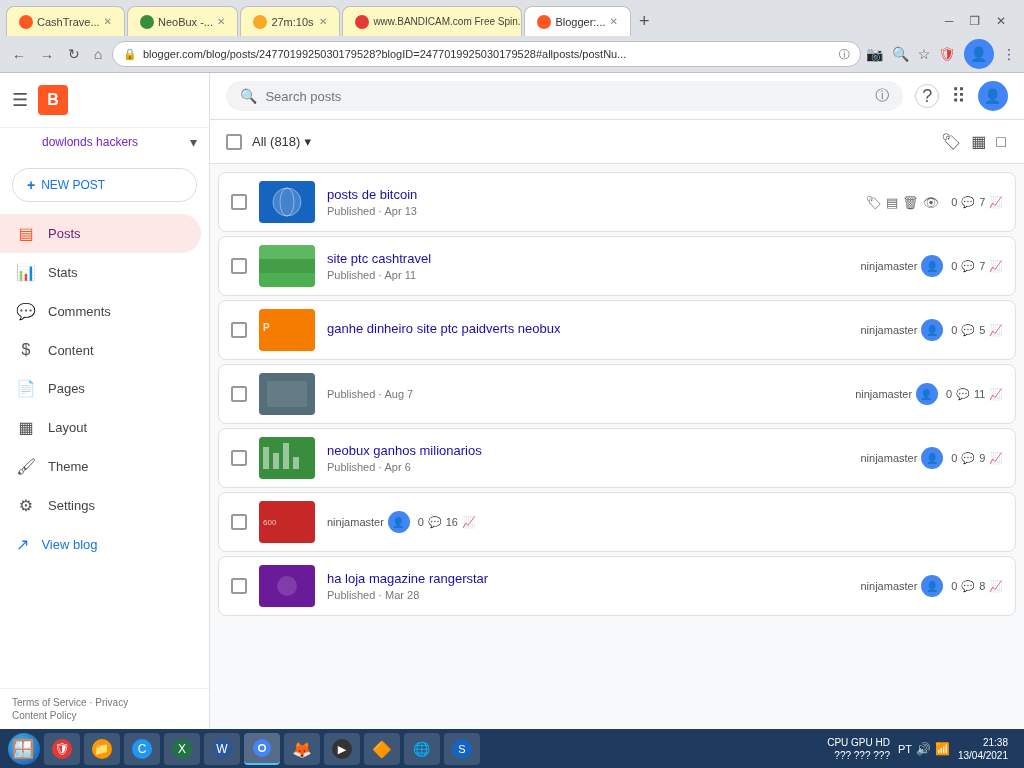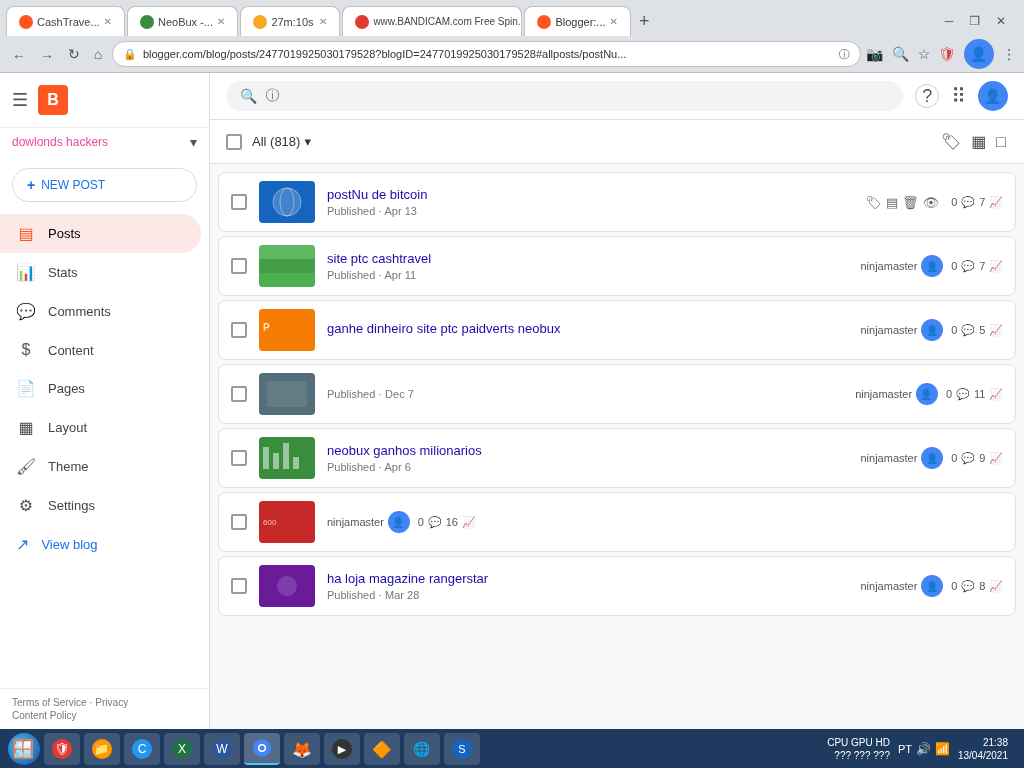--- a/index.html
+++ b/index.html
@@ -14,21 +14,21 @@
       display: flex;
       align-items: center;
       padding: 6px 6px 0;
       background: #dee1e6;
       height: 36px;
     }
     .tab {
       display: flex;
       align-items: center;
       padding: 6px 12px;
-      background: #ffffff;
+      background: #fef9c3;
       border-radius: 8px 8px 0 0;
       font-size: 11px;
       color: #444;
       height: 30px;
       min-width: 100px;
       max-width: 160px;
       border: 1px solid #c0c0c0;
       border-bottom: none;
       margin-right: 2px;
       cursor: pointer;
@@ -164,21 +164,21 @@
       font-size: 13px;
       border-radius: 0 24px 24px 0;
       margin-right: 8px;
     }
     .nav-item.active {
       background: #fce8e6;
       color: #c5221f;
     }
     .nav-item.active .nav-icon { color: #ff5722; }
     .nav-icon { font-size: 16px; color: #555; width: 20px; text-align: center; }
-    .nav-item.active .nav-label { color: #000000; font-weight: 500; }
+    .nav-item.active .nav-label { color: #701a75; font-weight: 500; }
 
     .sidebar-footer {
       padding: 8px 12px;
       border-top: 1px solid #eee;
       font-size: 10px;
       color: #777;
     }
     .sidebar-footer .content-policy { display: block; margin-top: 2px; }
 
     
@@ -415,21 +415,21 @@
 </div>
 
 <div class="app-container">
 
   <div class="sidebar">
     <div class="sidebar-header">
       <span class="hamburger">☰</span>
       <div class="blogger-logo">B</div>
     </div>
     <div style="display:flex; align-items:center; padding: 6px 12px; gap:6px;">
-      <span style="font-size:12px; color:#ec4899; flex:1;">dowlonds hackers</span>
+      <span style="font-size:12px; color:#6d28d9; flex:1;margin-left:30px;">dowlonds hackers</span>
       <span class="blog-dropdown">▾</span>
     </div>
     <button class="new-post-btn">
       <span class="plus">+</span>
       <span>NEW POST</span>
     </button>
     <nav class="sidebar-nav">
       <div class="nav-item active">
         <span class="nav-icon">▤</span>
         <span class="nav-label">Posts</span>
@@ -473,20 +473,21 @@
       <span style="cursor:pointer;">Privacy</span>
       <span class="content-policy" style="cursor:pointer;">Content Policy</span>
     </div>
   </div>
 
   <div class="main-content">
 
     <div class="top-bar">
       <div class="search-bar">
         <span class="search-icon">🔍</span>
+        <input class="search-input" type="text" placeholder="Search posts" style="">
         <span class="search-info">ⓘ</span>
       </div>
       <div class="top-actions">
         <span style="font-size:18px; color:#555; border:1px solid #ccc; border-radius:50%; width:24px; height:24px; display:flex; align-items:center; justify-content:center;">?</span>
         <span style="font-size:20px; color:#555;">⠿</span>
         <div class="avatar">👤</div>
       </div>
     </div>
 
     <div class="posts-area">
@@ -506,21 +507,21 @@
 
       <div class="post-list" id="post-list">
       <div class="post-item">
     <div class="post-checkbox"></div>
     <div class="post-thumbnail"><svg width="56" height="42" viewBox="0 0 56 42">
                 <rect width="56" height="42" fill="#1565c0"></rect>
                 <circle cx="28" cy="21" r="14" fill="rgba(255,255,255,0.2)" stroke="rgba(255,255,255,0.4)" stroke-width="1"></circle>
                 <ellipse cx="28" cy="21" rx="7" ry="14" fill="none" stroke="rgba(255,255,255,0.4)" stroke-width="1"></ellipse>
               </svg></div>
     <div class="post-info">
-      <div class="post-title">postNu de bitcoin</div>
+      <div class="post-title">posts de bitcoin</div>
       <div class="post-meta">Published · Apr 13</div>
     </div>
 
     <div class="post-action-icons">
       <span class="post-action-icon">🏷</span>
       <span class="post-action-icon">▤</span>
       <span class="post-action-icon">🗑</span>
       <span class="post-action-icon">👁</span>
     </div>
 
@@ -582,21 +583,21 @@
       </div>
     </div>
   </div>
           <div class="post-item">
     <div class="post-checkbox"></div>
     <div class="post-thumbnail"><svg width="56" height="42" viewBox="0 0 56 42">
                 <rect width="56" height="42" fill="#546e7a"></rect>
                 <rect x="8" y="8" width="40" height="26" fill="rgba(255,255,255,0.1)" rx="2"></rect>
               </svg></div>
     <div class="post-info">
-      <div class="post-meta">Published · Dec 7</div>
+      <div class="post-meta">Published · Aug 7</div>
     </div>
 
     <div class="post-actions">
       <div class="post-author">
         <span>ninjamaster</span>
         <div class="author-avatar">👤</div>
       </div>
       <div class="post-stats">
         <span>0</span>
         <span>💬</span>

